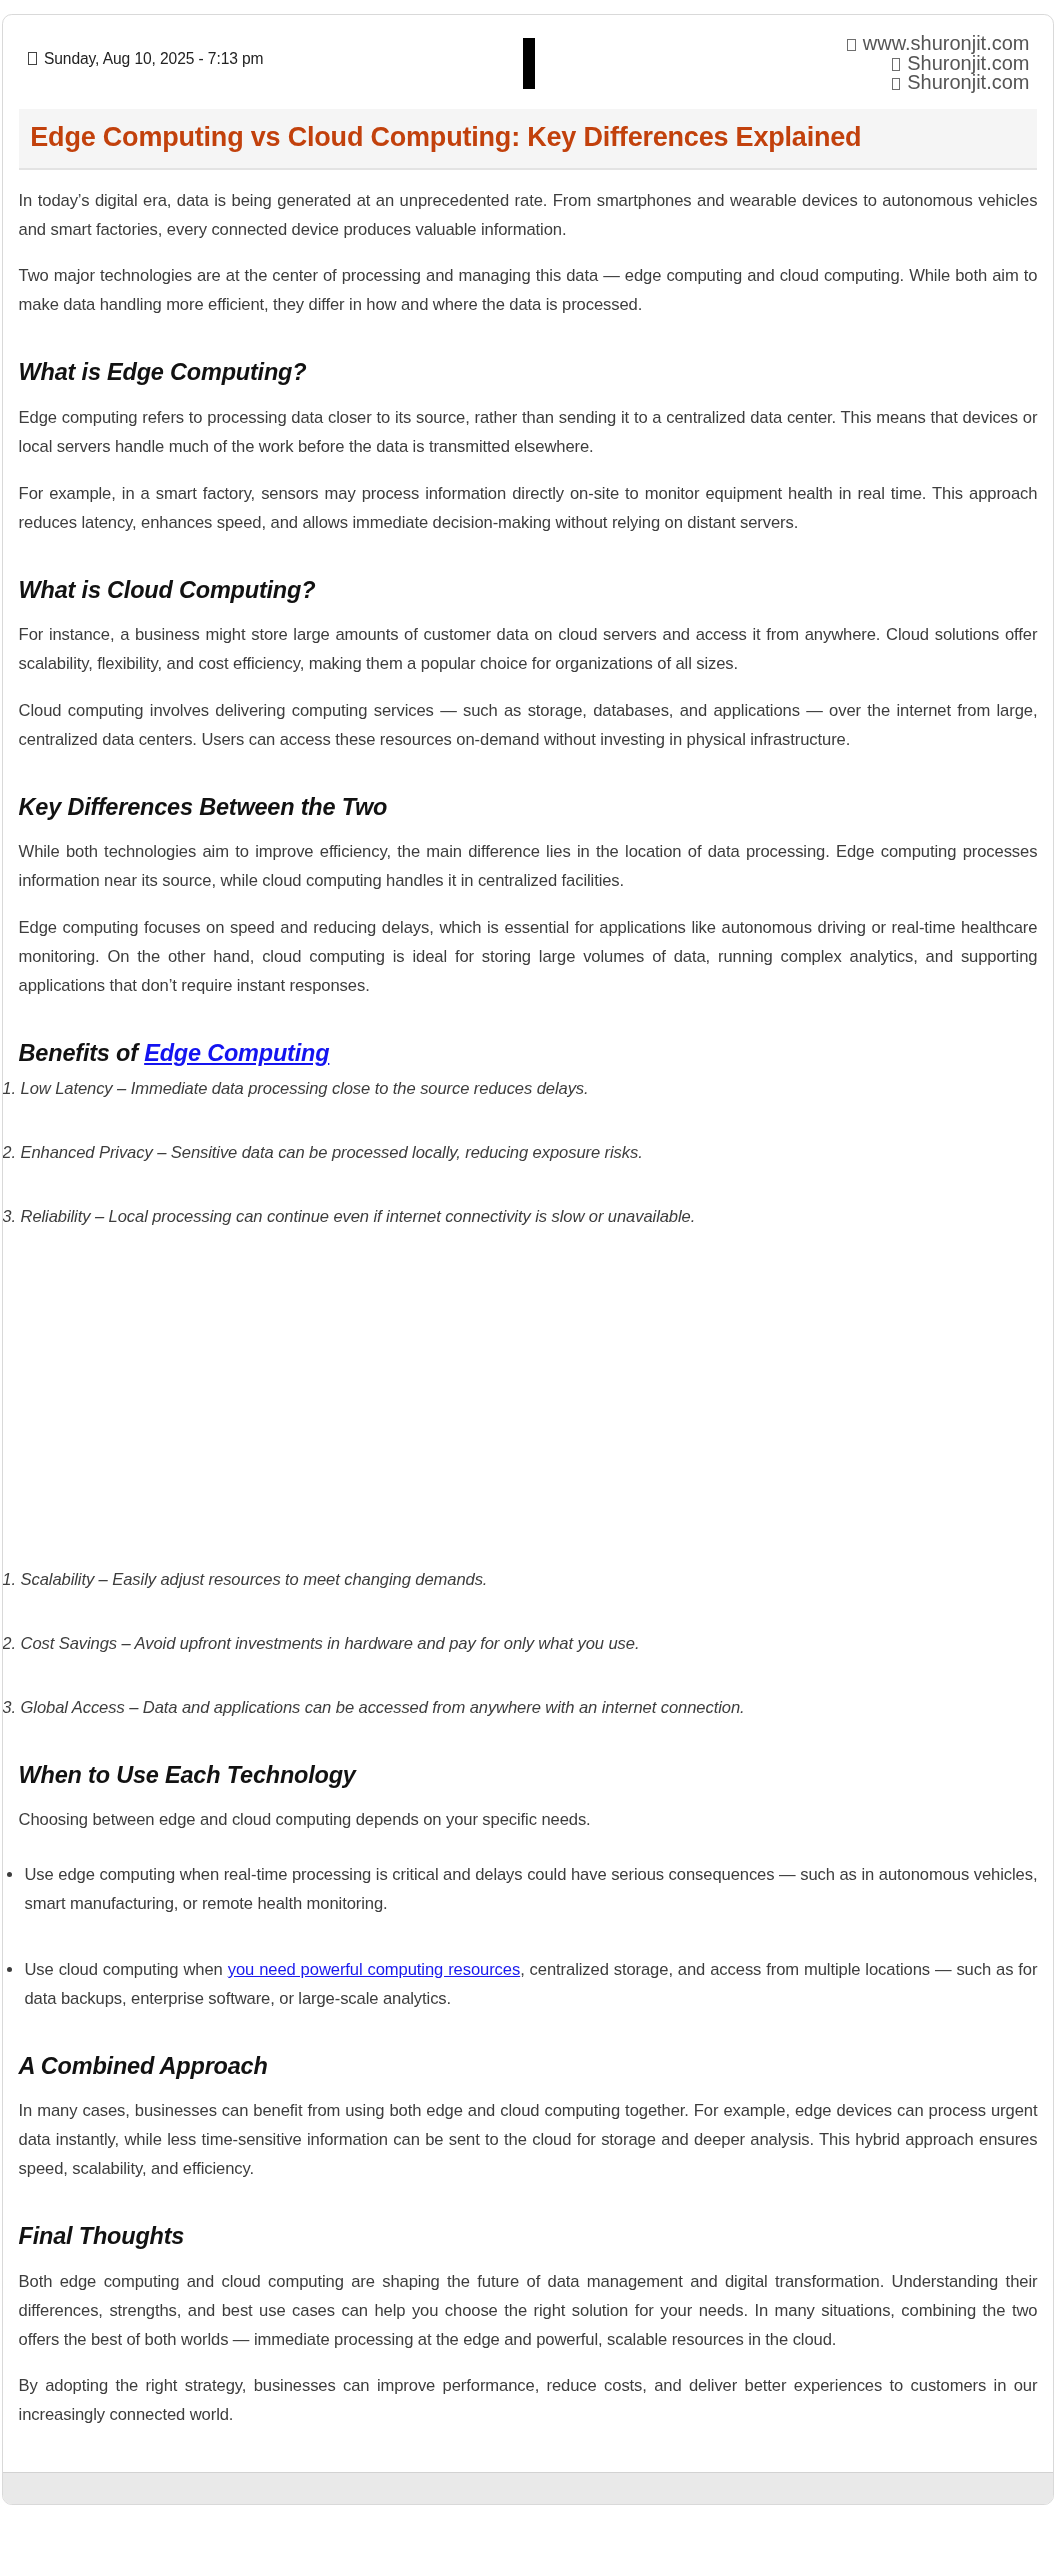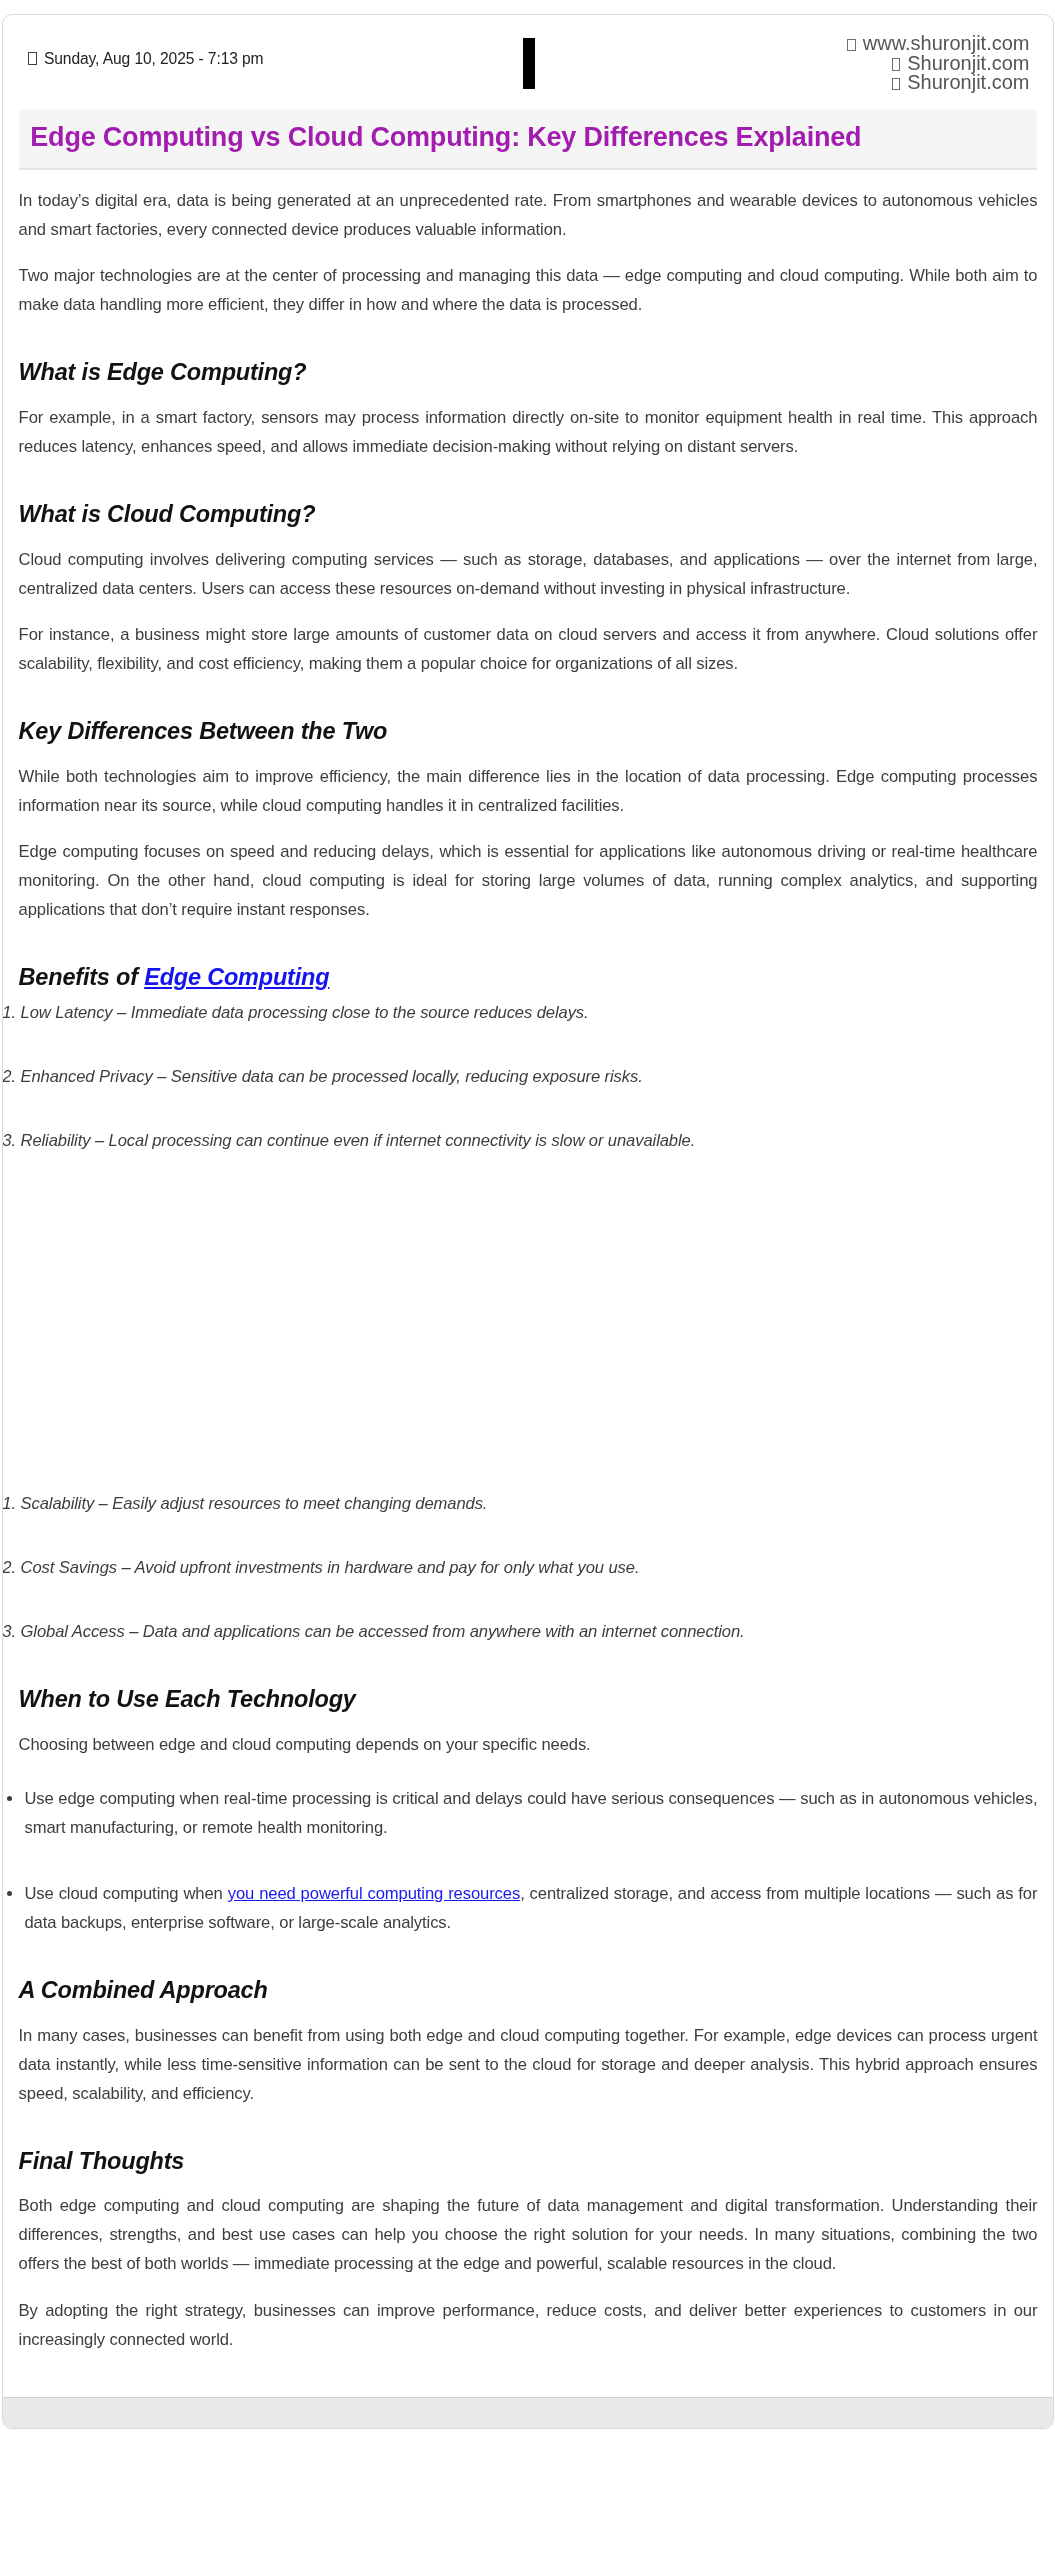--- a/index.html
+++ b/index.html
@@ -44,21 +44,21 @@
   .title-bar {
     background: #f5f5f5;
     border-bottom: 2px solid #e3e3e3;
     padding: 13.7px 11.7px 14.7px;
     margin-top: 2px;
   }
   .title-bar h1 {
     margin: 0;
     font-size: 27px;
     font-weight: 700;
-    color: #a21caf;
+    color: #c2410c;
     letter-spacing: -0.2px;
   }
   
   .article { color: #3d3d3d; font-size: 16.6px; line-height: 29px; letter-spacing: -0.1px; }
   .article p { margin: 15.6px 0 17.6px; text-align: justify; }
   .article p.first { margin-top: 15.6px; }
   .article h2 {
     margin: 39px 0 5.9px;
     font-size: 23.5px;
     font-weight: 700;
@@ -117,25 +117,26 @@
     <div class="title-bar">
       <h1>Edge Computing vs Cloud Computing: Key Differences Explained</h1>
     </div>
 
     <div class="article">
 
       <p class="first">In today’s digital era, data is being generated at an unprecedented rate. From smartphones and wearable devices to autonomous vehicles and smart factories, every connected device produces valuable information.</p>
       <p>Two major technologies are at the center of processing and managing this data — edge computing and cloud computing. While both aim to make data handling more efficient, they differ in how and where the data is processed.</p>
 
       <h2>What is Edge Computing?</h2>
+      <p>Edge computing refers to processing data closer to its source, rather than sending it to a centralized data center. This means that devices or local servers handle much of the work before the data is transmitted elsewhere.</p>
       <p>For example, in a smart factory, sensors may process information directly on-site to monitor equipment health in real time. This approach reduces latency, enhances speed, and allows immediate decision-making without relying on distant servers.</p>
 
       <h2>What is Cloud Computing?</h2>
+      <p>For instance, a business might store large amounts of customer data on cloud servers and access it from anywhere. Cloud solutions offer scalability, flexibility, and cost efficiency, making them a popular choice for organizations of all sizes.</p>
       <p>Cloud computing involves delivering computing services — such as storage, databases, and applications — over the internet from large, centralized data centers. Users can access these resources on-demand without investing in physical infrastructure.</p>
-      <p>For instance, a business might store large amounts of customer data on cloud servers and access it from anywhere. Cloud solutions offer scalability, flexibility, and cost efficiency, making them a popular choice for organizations of all sizes.</p>
 
       <h2>Key Differences Between the Two</h2>
       <p>While both technologies aim to improve efficiency, the main difference lies in the location of data processing. Edge computing processes information near its source, while cloud computing handles it in centralized facilities.</p>
       <p>Edge computing focuses on speed and reducing delays, which is essential for applications like autonomous driving or real-time healthcare monitoring. On the other hand, cloud computing is ideal for storing large volumes of data, running complex analytics, and supporting applications that don’t require instant responses.</p>
 
       <h2><span>Benefits of </span><a class="blue-link" href="#">Edge Computing</a></h2>
       <ol class="benefit-list">
         <li>Low Latency – Immediate data processing close to the source reduces delays.</li>
         <li>Enhanced Privacy – Sensitive data can be processed locally, reducing exposure risks.</li>
         <li>Reliability – Local processing can continue even if internet connectivity is slow or unavailable.</li>

